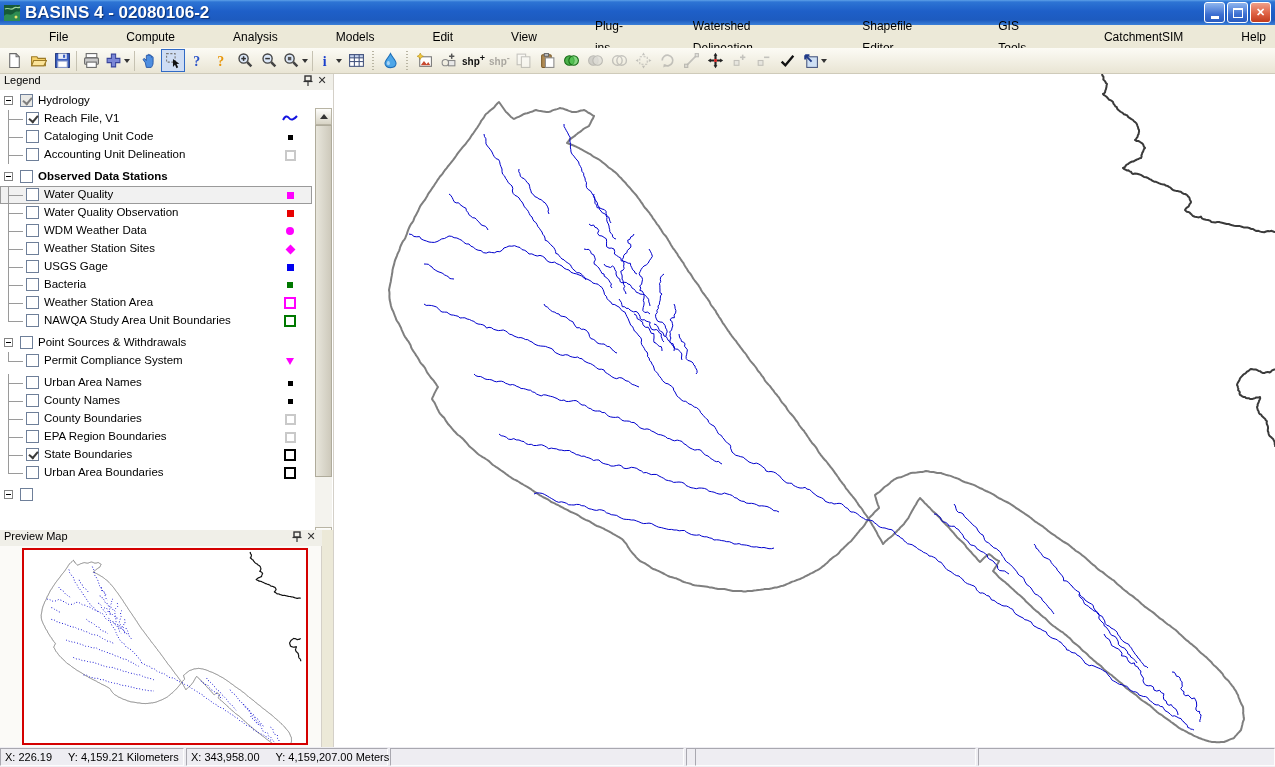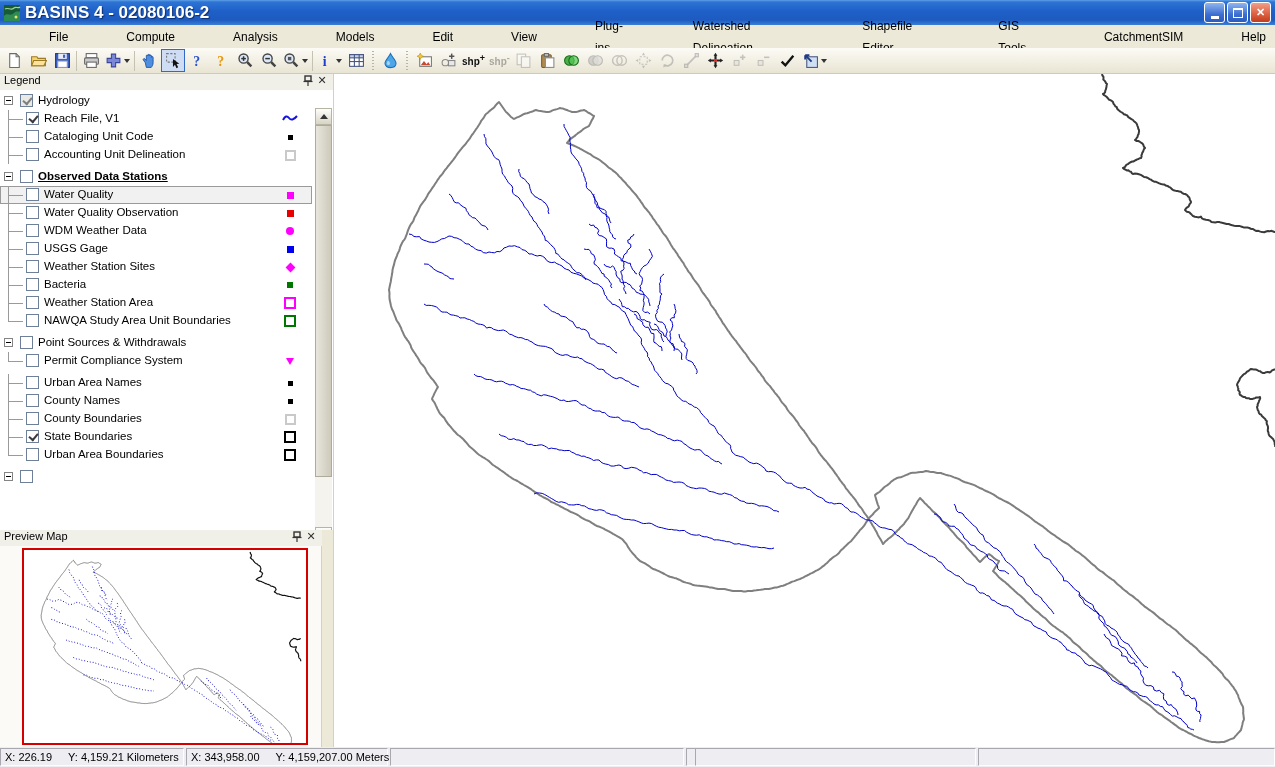--- a/index.html
+++ b/index.html
@@ -54,21 +54,21 @@
   .exp::after{content:"";position:absolute;left:1px;right:1px;top:3px;border-top:1px solid #000;}
   .cb{position:absolute;top:2px;width:13px;height:13px;border:1px solid #6E7F99;background:#fff;box-sizing:border-box;}
   .cb.gray{background:#E9E9E6;}
   .cb .mark{position:absolute;left:2px;top:2px;width:7px;height:4px;
     border-left:2px solid #3B3B3B;border-bottom:2px solid #3B3B3B;transform:rotate(-50deg);}
   .cb.gray .mark{border-color:#7F7F7F;}
   .g-cb{left:20px;}
   .i-cb{left:26px;}
   .g-label{position:absolute;left:38px;top:2px;white-space:nowrap;}
   .i-label{position:absolute;left:44px;top:2px;white-space:nowrap;}
-  .bold{font-weight:bold;text-decoration:underline;}
+  .bold{font-weight:bold;}
   .vline{position:absolute;left:8px;top:0;width:1px;height:100%;background:#9A9A9A;}
   .vline.last{height:9px;}
   .hline{position:absolute;left:8px;top:9px;width:15px;height:1px;background:#9A9A9A;}
   .trow.selected{background:#F1F1F1;outline:1px solid #9A9A9A;outline-offset:-1px;}
   .sym{position:absolute;right:14px;top:0;width:16px;height:18px;display:flex;align-items:center;justify-content:center;}
   
   .sbar{position:absolute;right:1px;top:18px;width:17px;height:436px;background:#F4F3EE;}
   .sbtn{position:absolute;left:0;width:17px;height:17px;background:linear-gradient(to bottom,#FDFDFB,#D8D4C5);
     border:1px solid #B8B4A4;box-sizing:border-box;display:flex;align-items:center;justify-content:center;}
   .sarrow{width:0;height:0;border-left:4px solid transparent;border-right:4px solid transparent;}
@@ -482,32 +482,32 @@
             <span class="cb i-cb"></span>
             <span class="i-label">WDM Weather Data</span>
             <span class="sym">
               <span style="width: 8px; height: 8px; background: rgb(255, 0, 255); box-sizing: border-box; display: inline-block; border-radius: 50%;"></span>
             </span>
           </div>
           <div class="trow">
             <span class="vline"></span>
             <span class="hline"></span>
             <span class="cb i-cb"></span>
+            <span class="i-label">Weather Station Sites</span>
+            <span class="sym">
+              <span style="width: 7px; height: 7px; background: rgb(255, 0, 255); box-sizing: border-box; display: inline-block; transform: rotate(45deg);"></span>
+            </span>
+          </div>
+          <div class="trow">
+            <span class="vline"></span>
+            <span class="hline"></span>
+            <span class="cb i-cb"></span>
             <span class="i-label">USGS Gage</span>
             <span class="sym">
               <span style="width: 7px; height: 7px; background: rgb(0, 0, 240); box-sizing: border-box; display: inline-block;"></span>
-            </span>
-          </div>
-          <div class="trow">
-            <span class="vline"></span>
-            <span class="hline"></span>
-            <span class="cb i-cb"></span>
-            <span class="i-label">Weather Station Sites</span>
-            <span class="sym">
-              <span style="width: 7px; height: 7px; background: rgb(255, 0, 255); box-sizing: border-box; display: inline-block; transform: rotate(45deg);"></span>
             </span>
           </div>
           <div class="trow">
             <span class="vline"></span>
             <span class="hline"></span>
             <span class="cb i-cb"></span>
             <span class="i-label">Bacteria</span>
             <span class="sym">
               <span style="width: 6px; height: 6px; background: rgb(0, 120, 0); box-sizing: border-box; display: inline-block;"></span>
             </span>
@@ -564,20 +564,29 @@
             <span class="i-label">County Names</span>
             <span class="sym">
               <span style="width: 5px; height: 5px; background: rgb(0, 0, 0); box-sizing: border-box; display: inline-block;"></span>
             </span>
           </div>
           <div class="trow">
             <span class="vline"></span>
             <span class="hline"></span>
             <span class="cb i-cb"></span>
             <span class="i-label">County Boundaries</span>
+            <span class="sym">
+              <span style="width: 11px; height: 11px; background: rgb(255, 255, 255); border: 2px solid rgb(201, 201, 201); box-sizing: border-box; display: inline-block;"></span>
+            </span>
+          </div>
+          <div class="trow">
+            <span class="vline"></span>
+            <span class="hline"></span>
+            <span class="cb i-cb"></span>
+            <span class="i-label">EPA Region Boundaries</span>
             <span class="sym">
               <span style="width: 11px; height: 11px; background: rgb(255, 255, 255); border: 2px solid rgb(201, 201, 201); box-sizing: border-box; display: inline-block;"></span>
             </span>
           </div>
           <div class="trow">
             <span class="vline"></span>
             <span class="hline"></span>
             <span class="cb i-cb">
               <span class="mark"></span>
             </span>

